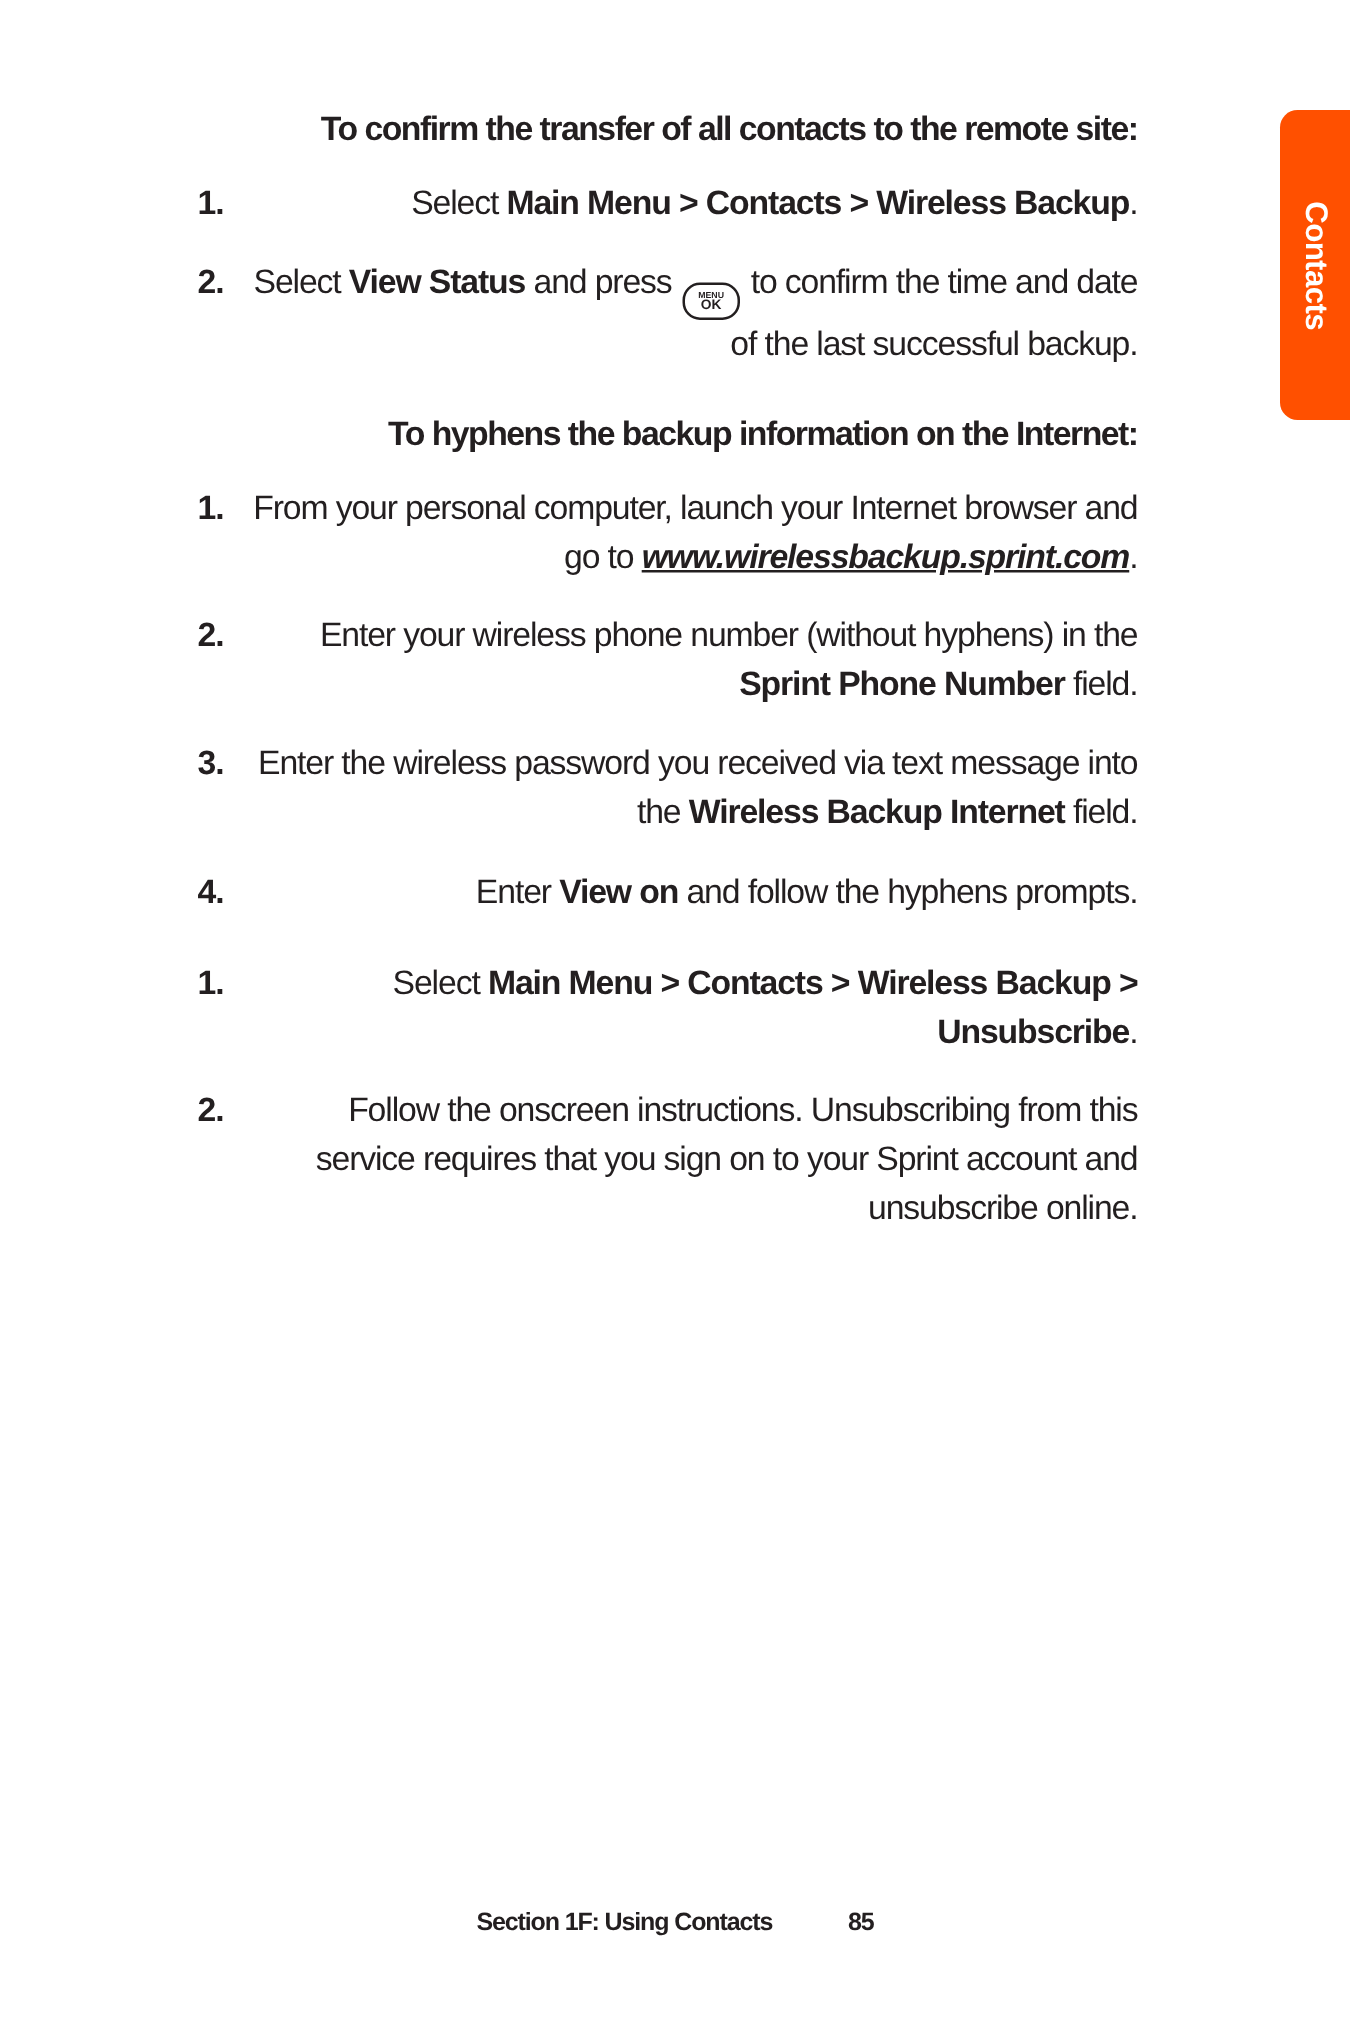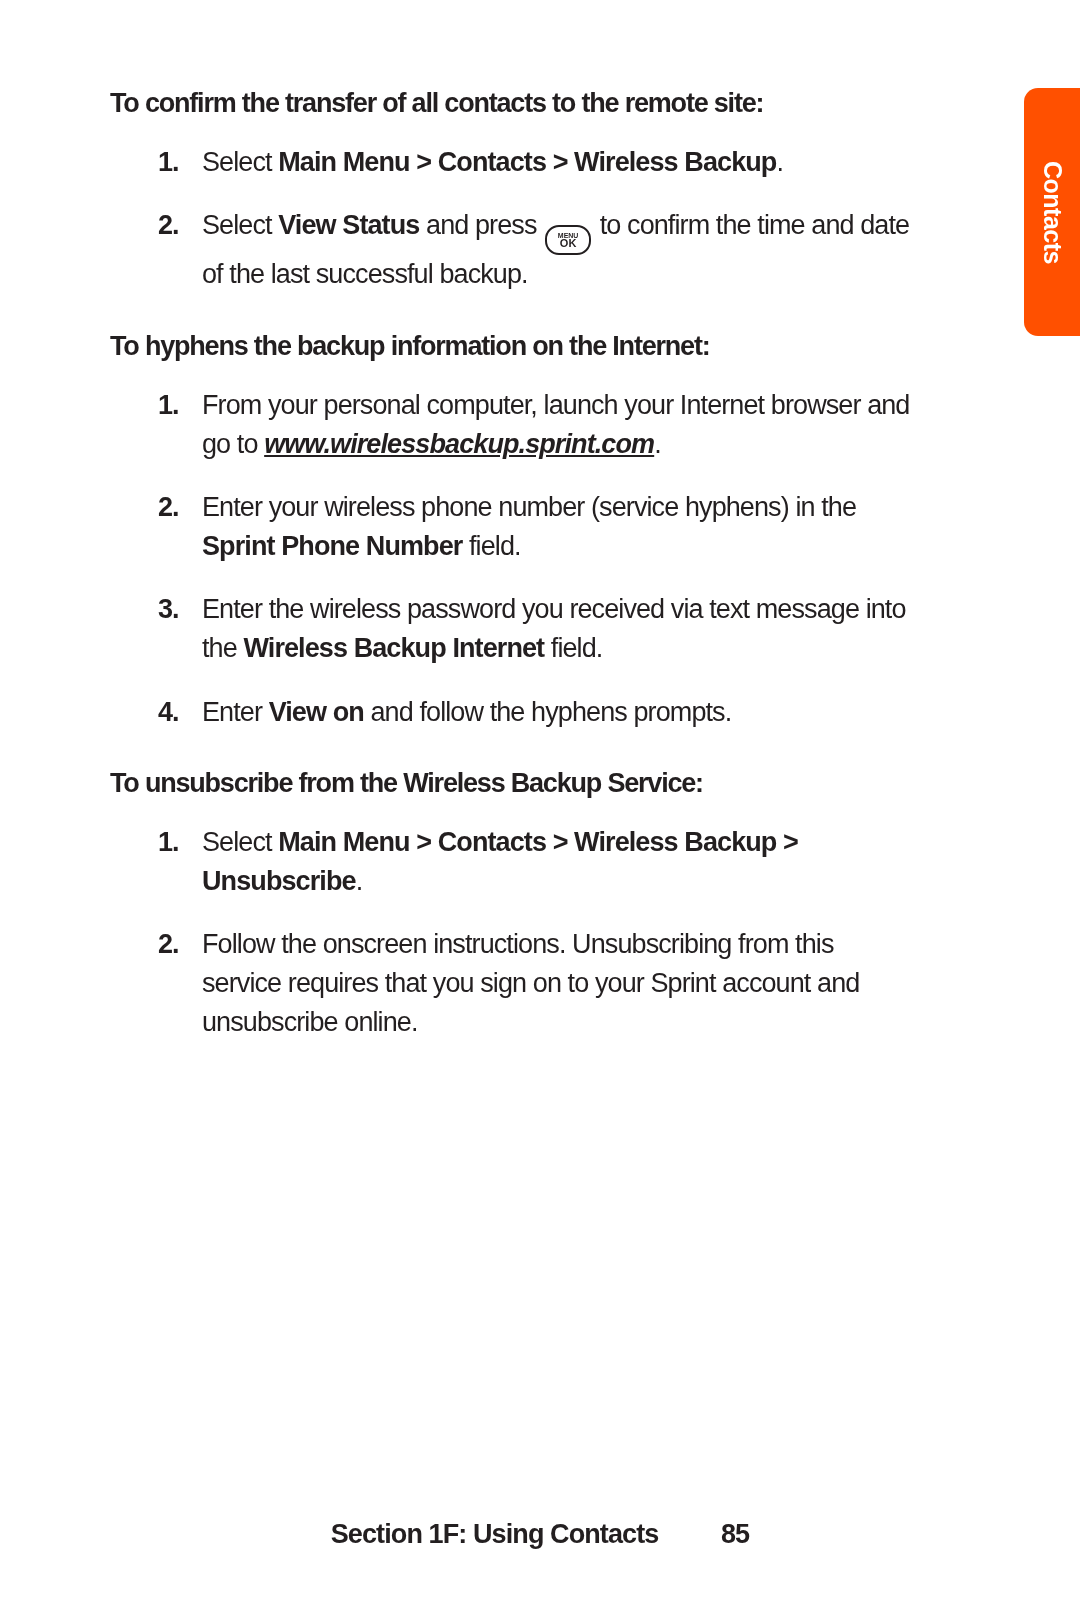--- a/index.html
+++ b/index.html
@@ -1,36 +1,36 @@
 <!DOCTYPE html>
 <html><head>
 <meta charset="utf-8">
 <style>
   * { box-sizing: border-box; margin: 0; padding: 0; }
   html, body { width: 1080px; height: 1620px; background: #fff; font-family: "Helvetica Neue", Arial, sans-serif; color: #231f20; }
   .page { position: relative; width: 1080px; height: 1620px; padding: 86px 120px 0 110px; }
   .tab { position: absolute; top: 88px; right: 0; width: 56px; height: 248px; background: #ff5000; border-top-left-radius: 14px; border-bottom-left-radius: 14px; display: flex; align-items: center; justify-content: center; }
   .tab span { writing-mode: vertical-rl; color: #fff; font-weight: 700; font-size: 25px; letter-spacing: -0.5px; }
-  .content { width: 800px; }
+  .content { width: 800px; text-align: right; }
   .heading { font-weight: 700; font-size: 27px; letter-spacing: -1.2px; line-height: 1.3; margin-bottom: 22px; }
   .heading + ol { margin-bottom: 34px; }
   ol { list-style: none; padding-left: 48px; }
   li { position: relative; font-size: 27px; letter-spacing: -0.9px; line-height: 1.45; margin-bottom: 24px; padding-left: 44px; }
   li .num { position: absolute; left: 0; top: 0; font-weight: 700; }
   .b { font-weight: 700; }
   .u { text-decoration: underline; font-style: italic; }
   .key {
     display: inline-flex; align-items: center; justify-content: center;
     width: 46px; height: 30px; border: 2px solid #231f20; border-radius: 14px;
     vertical-align: -4px; margin: 0 2px; line-height: 1;
   }
   .key-inner { display:flex; flex-direction:column; align-items:center; line-height:0.8; }
   .key-top { font-size: 7px; font-weight:700; letter-spacing:0; }
   .key-bot { font-size: 11px; font-weight:700; letter-spacing:0; }
-  .footer { position: absolute; left: 0; right: 0; bottom: 70px; text-align: center; font-weight: 700; font-size: 27px; letter-spacing: -0.9px; }
+  .footer { position: absolute; left: 0; right: 0; bottom: 70px; text-align: center; font-weight: 700; font-size: 20px; letter-spacing: -0.9px; }
   .footer .pn { display:inline-block; margin-left: 56px; }
 </style>
 </head>
 <body>
 
 <div class="page">
   <div class="tab">
     <span>Contacts</span>
   </div>
   <div class="content">
@@ -40,25 +40,24 @@
         <li><span class="num">2.</span><span>Select </span><span class="b">View Status</span><span> and press </span><span class="key">
             <span class="key-inner">
               <span class="key-top">MENU</span>
               <span class="key-bot">OK</span>
             </span>
           </span><span> to confirm the time and date of the last successful backup.</span></li>
       </ol>
       <div class="heading">To hyphens the backup information on the Internet:</div>
       <ol>
         <li><span class="num">1.</span><span> From your personal computer, launch your Internet browser and go to </span><span class="b u">www.wirelessbackup.sprint.com</span><span>.</span></li>
-        <li><span class="num">2.</span><span>Enter your wireless phone number (service hyphens) in the </span><span class="b">Sprint Phone Number</span><span> field.</span></li>
+        <li><span class="num">2.</span><span>Enter your wireless phone number (without hyphens) in the </span><span class="b">Sprint Phone Number</span><span> field.</span></li>
         <li><span class="num">3.</span><span>Enter the wireless password you received via text message into the </span><span class="b">Wireless Backup Internet</span><span> field.</span></li>
         <li><span class="num">4.</span><span>Enter </span><span class="b">View on</span><span> and follow the hyphens prompts.</span></li>
       </ol>
-      <div class="heading">To unsubscribe from the Wireless Backup Service:</div>
       <ol>
         <li><span class="num">1.</span><span>Select </span><span class="b">Main Menu &gt; Contacts &gt; Wireless Backup &gt; Unsubscribe</span><span>.</span></li>
         <li><span class="num">2.</span><span>Follow the onscreen instructions. Unsubscribing from this service requires that you sign on to your Sprint account and unsubscribe online.</span></li>
       </ol>
     </div>
   <div class="footer">
     <span>Section 1F: Using Contacts</span>
     <span class="pn">85</span>
   </div>
 </div>

